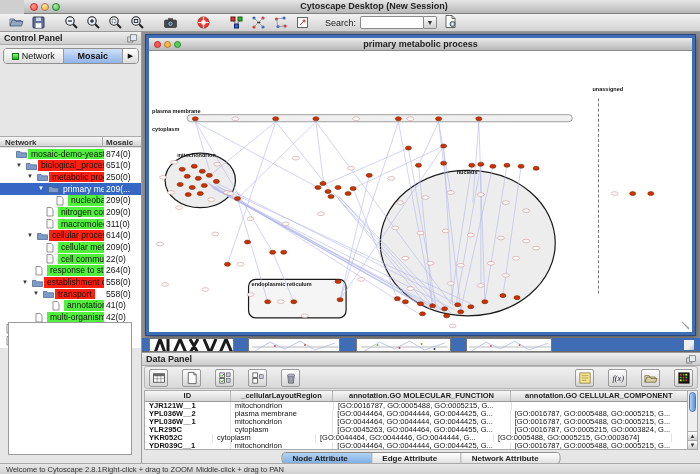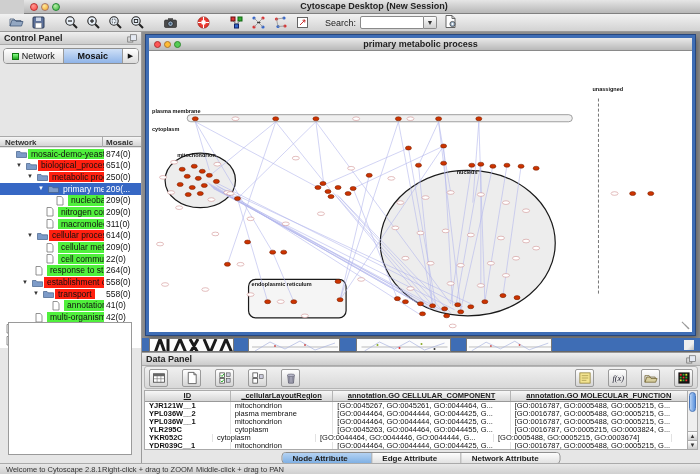--- a/index.html
+++ b/index.html
@@ -70,21 +70,21 @@
   #fragstrip { position:absolute; left:0; top:306px; width:558px; height:14px; background:#3e6db5; border-bottom:1px solid #666; }
   .frag { position:absolute; top:0; height:14px; background:#fcfcfc; border:1px solid #777; overflow:hidden; }
   #grip2 { position:absolute; right:6px; top:2px; width:10px; height:10px; background:linear-gradient(135deg,#eee 60%,#bbb); }
 
   
   #data-panel { left:142px; top:352px; width:558px; height:111px; background:#e6e6e6; border-top:1px solid #9a9a9a; }
   #dp-toolbar { position:absolute; left:2px; top:13px; width:554px; height:23px; background:linear-gradient(#f0f0f0,#d8d8d8); border:1px solid #b5b5b5; border-radius:3px; display:flex; align-items:center; padding:0 4px; gap:14px; }
   .dbtn { width:19px; height:18px; border:1px solid #9a9a9a; border-radius:2px; background:linear-gradient(#ffffff,#d5d5d5); display:inline-flex; align-items:center; justify-content:center; }
   #dp-toolbar .spacer { flex:1; }
   #dtable { position:absolute; left:2px; top:37px; width:545px; height:60px; background:#fff; border:1px solid #aaa; overflow:hidden; }
-  #dthead { display:flex; height:11px; background:linear-gradient(#f7f7f7,#d6d6d6); border-bottom:1px solid #999;text-decoration:underline; }
+  #dthead { display:flex; height:11px; background:linear-gradient(#f7f7f7,#d6d6d6); border-bottom:1px solid #999; }
   #dthead .hc { font-size:7.5px; font-weight:bold; color:#222; text-align:center; border-right:1px solid #b5b5b5; line-height:10px; overflow:hidden; white-space:nowrap; }
   .drow { display:flex; height:8.1px; }
   .drow .dc { font-size:7.5px; line-height:8px; padding-left:4px; border-right:1px solid #e2e2e2; overflow:hidden; white-space:nowrap; color:#111; }
   .drow .dc.id { font-weight:bold; }
   #dscroll { position:absolute; right:2px; top:37px; width:11px; height:60px; background:#efefef; border:1px solid #aaa; }
   #dthumb { position:absolute; left:1px; top:1px; width:7px; height:20px; border-radius:4px; background:linear-gradient(90deg,#b7d2f4,#5a92dd); border:1px solid #4a76b8; }
   .sarr { position:absolute; left:0; width:9px; height:9px; font-size:6px; line-height:9px; text-align:center; color:#333; background:linear-gradient(#fff,#ccc); border-top:1px solid #aaa; }
   #dp-tabs { position:absolute; left:50%; transform:translateX(-50%); top:99px; height:12px; display:flex; border:1px solid #8f8f8f; border-radius:4px; overflow:hidden; }
   .dp-tab { font-size:8px; font-weight:bold; line-height:11px; padding:0 10px; background:linear-gradient(#fdfdfd,#e2e2e2); border-right:1px solid #9a9a9a; color:#222; }
   .dp-tab:last-child { border-right:none; }
@@ -708,28 +708,27 @@
           <rect x="3" y="9" width="2" height="2" fill="#dd3"></rect>
           <rect x="6" y="9" width="2" height="2" fill="#3a3"></rect>
           <rect x="9" y="9" width="2" height="2" fill="#e33"></rect>
         </svg>
       </span>
     </div>
   <div id="dtable">
     <div id="dthead">
         <div class="hc" style="width: 86px;">ID</div>
         <div class="hc" style="width: 103px;">_cellularLayoutRegion</div>
+        <div class="hc" style="width: 178px;">annotation.GO MOLECULAR_FUNCTION</div>
         <div class="hc" style="width: 178px;">annotation.GO CELLULAR_COMPONENT</div>
-        <div class="hc" style="width: 178px;">annotation.GO MOLECULAR_FUNCTION</div>
       </div>
     <div id="dtbody">
         <div class="drow">
           <div class="dc id" style="width: 86px;">YJR121W__1</div>
           <div class="dc" style="width: 103px;">mitochondrion</div>
-          <div class="dc" style="width: 178px;">[GO:0045267, GO:0045261, GO:0044464, G...</div>
           <div class="dc" style="width: 178px;">[GO:0016787, GO:0005488, GO:0005215, G...</div>
         </div>
         <div class="drow">
           <div class="dc id" style="width: 86px;">YPL036W__2</div>
           <div class="dc" style="width: 103px;">plasma membrane</div>
           <div class="dc" style="width: 178px;">[GO:0044464, GO:0044444, GO:0044425, G...</div>
           <div class="dc" style="width: 178px;">[GO:0016787, GO:0005488, GO:0005215, G...</div>
         </div>
         <div class="drow">
           <div class="dc id" style="width: 86px;">YPL036W__1</div>

